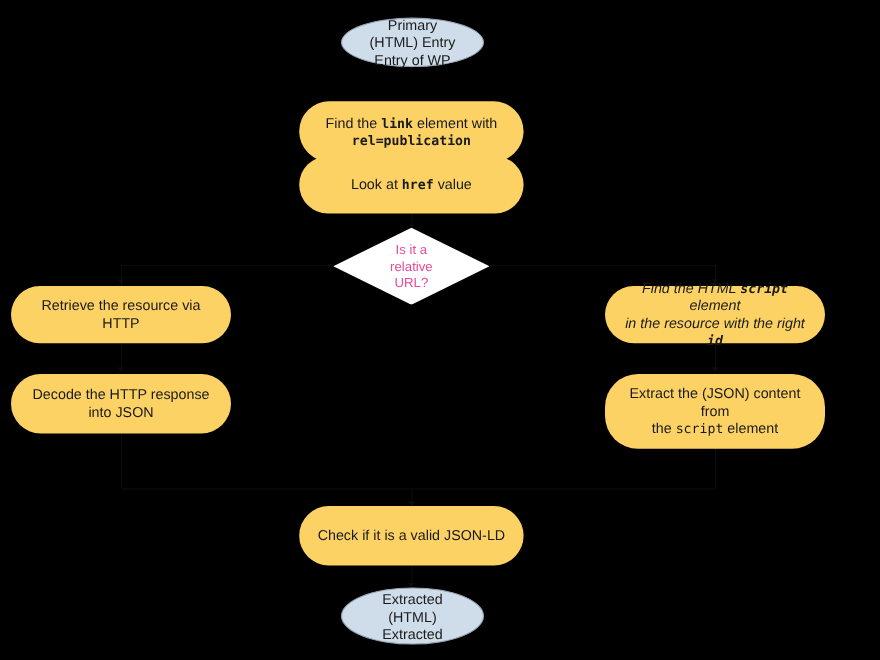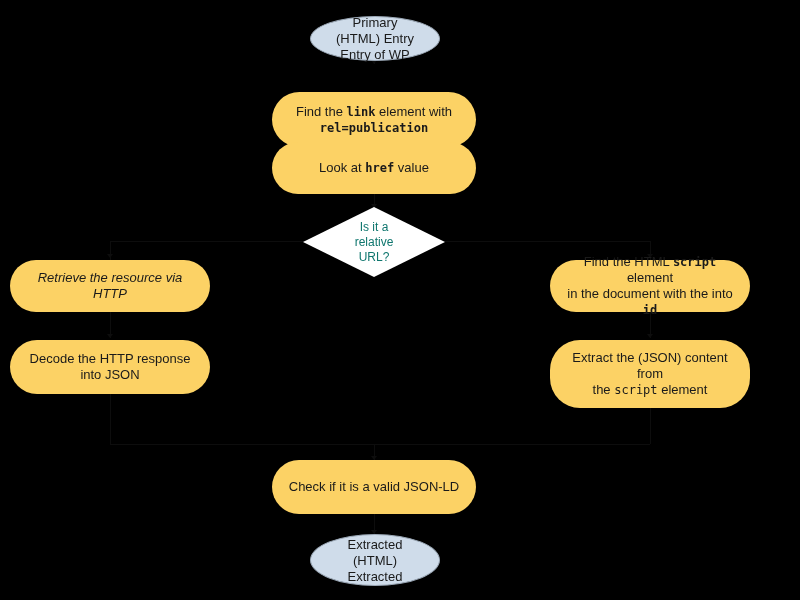--- a/index.html
+++ b/index.html
@@ -55,21 +55,21 @@
     width: 100%; height: 100%;
     background: #ffffff;
     -webkit-clip-path: polygon(50% 0%, 100% 50%, 50% 100%, 0% 50%);
     clip-path: polygon(50% 0%, 100% 50%, 50% 100%, 0% 50%);
   }
   .decision .txt {
     position: relative;
     z-index: 2;
     font-size: 12px;
     line-height: 15px;
-    color: #0f766e;
+    color: #ec4899;
   }
 
   
   code.mono-b {
     font-family: "DejaVu Sans Mono", "Liberation Mono", monospace;
     font-weight: bold;
     font-size: 12px;
   }
   code.mono-r {
     font-family: "DejaVu Sans Mono", "Liberation Mono", monospace;
@@ -152,32 +152,32 @@
 
   <div class="node decision" style="left:303px; top:207px; width:142px; height:70px;">
     <div class="diamond-shape"></div>
     <span class="txt">
       <span>Is it a</span><br>
       <span>relative</span><br>
       <span>URL?</span>
     </span>
   </div>
 
-  <div class="node process" style="left:10px; top:260px; width:200px; height:52px;font-style:italic;">
+  <div class="node process" style="left:10px; top:260px; width:200px; height:52px;">
     <span class="txt">Retrieve the resource via HTTP</span>
   </div>
 
   <div class="node process" style="left:10px; top:340px; width:200px; height:54px;justify-content:flex-end;">
     <span class="txt">Decode the HTTP response into JSON</span>
   </div>
 
-  <div class="node process" style="left:550px; top:260px; width:200px; height:52px;">
+  <div class="node process" style="left:550px; top:260px; width:200px; height:52px;font-style:italic;">
     <span class="txt">
       <span>Find the HTML </span><code class="mono-b">script</code><span> element</span><br>
-      <span>in the document with the into </span><code class="mono-b">id</code>
+      <span>in the resource with the right </span><code class="mono-b">id</code>
     </span>
   </div>
 
   <div class="node process" style="left:550px; top:340px; width:200px; height:68px;">
     <span class="txt">
       <span>Extract the (JSON) content from</span><br>
       <span>the </span><code class="mono-r">script</code><span> element</span>
     </span>
   </div>
 

